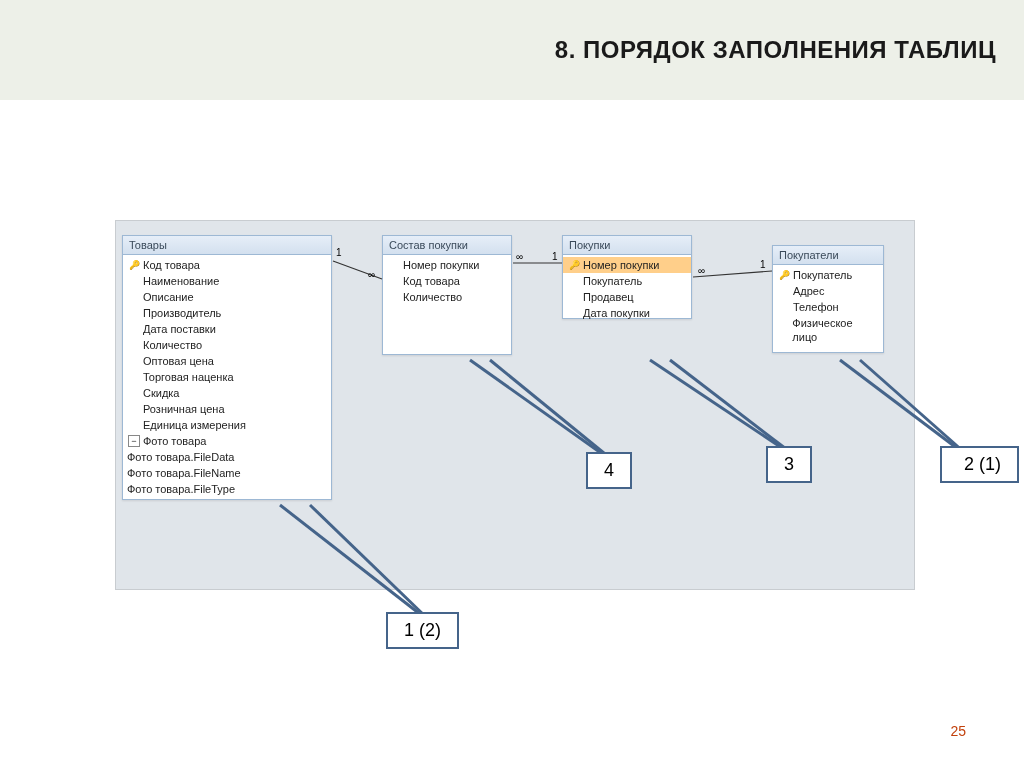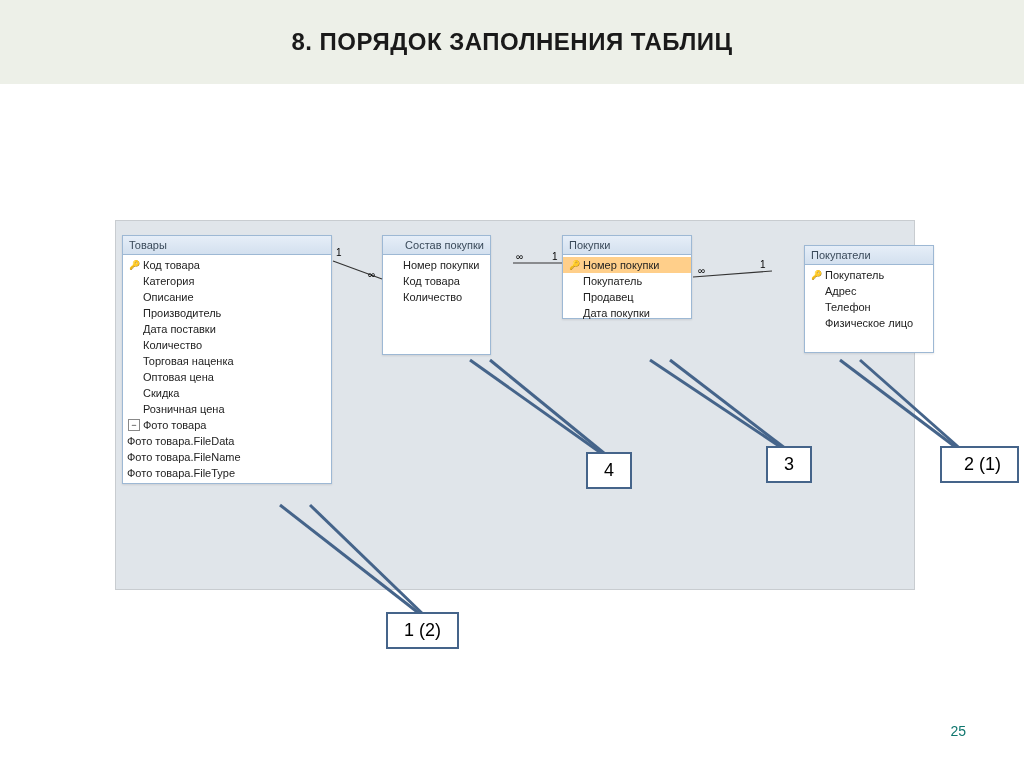--- a/index.html
+++ b/index.html
@@ -12,25 +12,26 @@
     height: 767px;
     position: relative;
     overflow: hidden;
   }
   .title-bar {
     background: #edf0e8;
     padding: 28px 20px;
     text-align: center;
   }
   .title-bar h1 {
-    margin: 0;
+    margin: 8px;
     font-size: 24px;
     font-weight: bold;
     color: #1a1a1a;
     letter-spacing: 0.5px;
+    text-align: right;
   }
   .diagram-area {
     position: absolute;
     top: 220px;
     left: 115px;
     width: 800px;
     height: 370px;
     background: #e0e5ea;
     border: 1px solid #c8ccd0;
   }
@@ -88,21 +89,21 @@
     border: 2px solid #45648a;
     background: #ffffff;
     padding: 6px 16px;
     font-size: 18px;
     color: #000;
   }
   .slide-number {
     position: absolute;
     bottom: 28px;
     right: 58px;
-    color: #0f766e;
+    color: #c2410c;
     font-size: 14px;
   }
   svg.callout-svg {
     position: absolute;
     pointer-events: none;
   }
 </style>
 </head>
 <body>
 
@@ -114,73 +115,77 @@
 
   <div class="db-table" style="left:6px; top:14px; width:210px;">
     <div class="db-table-header">Товары</div>
     <div class="db-table-body">
       <div class="db-field">
           <span class="field-icon key-icon">🔑</span>
           <span>Код товара</span>
         </div>
       <div class="db-field">
           <span class="field-icon"></span>
-          <span>Категория</span>
+          <span>Наименование</span>
         </div>
       <div class="db-field">
           <span class="field-icon"></span>
           <span>Описание</span>
         </div>
       <div class="db-field">
           <span class="field-icon"></span>
           <span>Производитель</span>
         </div>
       <div class="db-field">
           <span class="field-icon"></span>
           <span>Дата поставки</span>
         </div>
       <div class="db-field">
           <span class="field-icon"></span>
           <span>Количество</span>
         </div>
       <div class="db-field">
           <span class="field-icon"></span>
+          <span>Оптовая цена</span>
+        </div>
+      <div class="db-field">
+          <span class="field-icon"></span>
           <span>Торговая наценка</span>
         </div>
       <div class="db-field">
           <span class="field-icon"></span>
-          <span>Оптовая цена</span>
-        </div>
-      <div class="db-field">
-          <span class="field-icon"></span>
           <span>Скидка</span>
         </div>
       <div class="db-field">
           <span class="field-icon"></span>
           <span>Розничная цена</span>
+        </div>
+      <div class="db-field">
+          <span class="field-icon"></span>
+          <span>Единица измерения</span>
         </div>
       <div class="db-field">
           <span class="field-icon">
             <span class="minus-icon">−</span>
           </span>
           <span>Фото товара</span>
         </div>
       <div class="db-field indent">
           <span>Фото товара.FileData</span>
         </div>
       <div class="db-field indent">
           <span>Фото товара.FileName</span>
         </div>
       <div class="db-field indent">
           <span>Фото товара.FileType</span>
         </div>
     </div>
   </div>
 
-  <div class="db-table" style="left:266px; top:14px; width:109px; height:120px;text-align:right;">
+  <div class="db-table" style="left:266px; top:14px; width:130px; height:120px;">
     <div class="db-table-header">Состав покупки</div>
     <div class="db-table-body">
       <div class="db-field">
           <span class="field-icon"></span>
           <span>Номер покупки</span>
         </div>
       <div class="db-field">
           <span class="field-icon"></span>
           <span>Код товара</span>
         </div>
@@ -206,21 +211,21 @@
           <span class="field-icon"></span>
           <span>Продавец</span>
         </div>
       <div class="db-field">
           <span class="field-icon"></span>
           <span>Дата покупки</span>
         </div>
     </div>
   </div>
 
-  <div class="db-table" style="left:656px; top:24px; width:130px; height:108px;margin-left:32px;">
+  <div class="db-table" style="left:656px; top:24px; width:112px; height:108px;">
     <div class="db-table-header">Покупатели</div>
     <div class="db-table-body">
       <div class="db-field">
           <span class="field-icon key-icon">🔑</span>
           <span>Покупатель</span>
         </div>
       <div class="db-field">
           <span class="field-icon"></span>
           <span>Адрес</span>
         </div>

